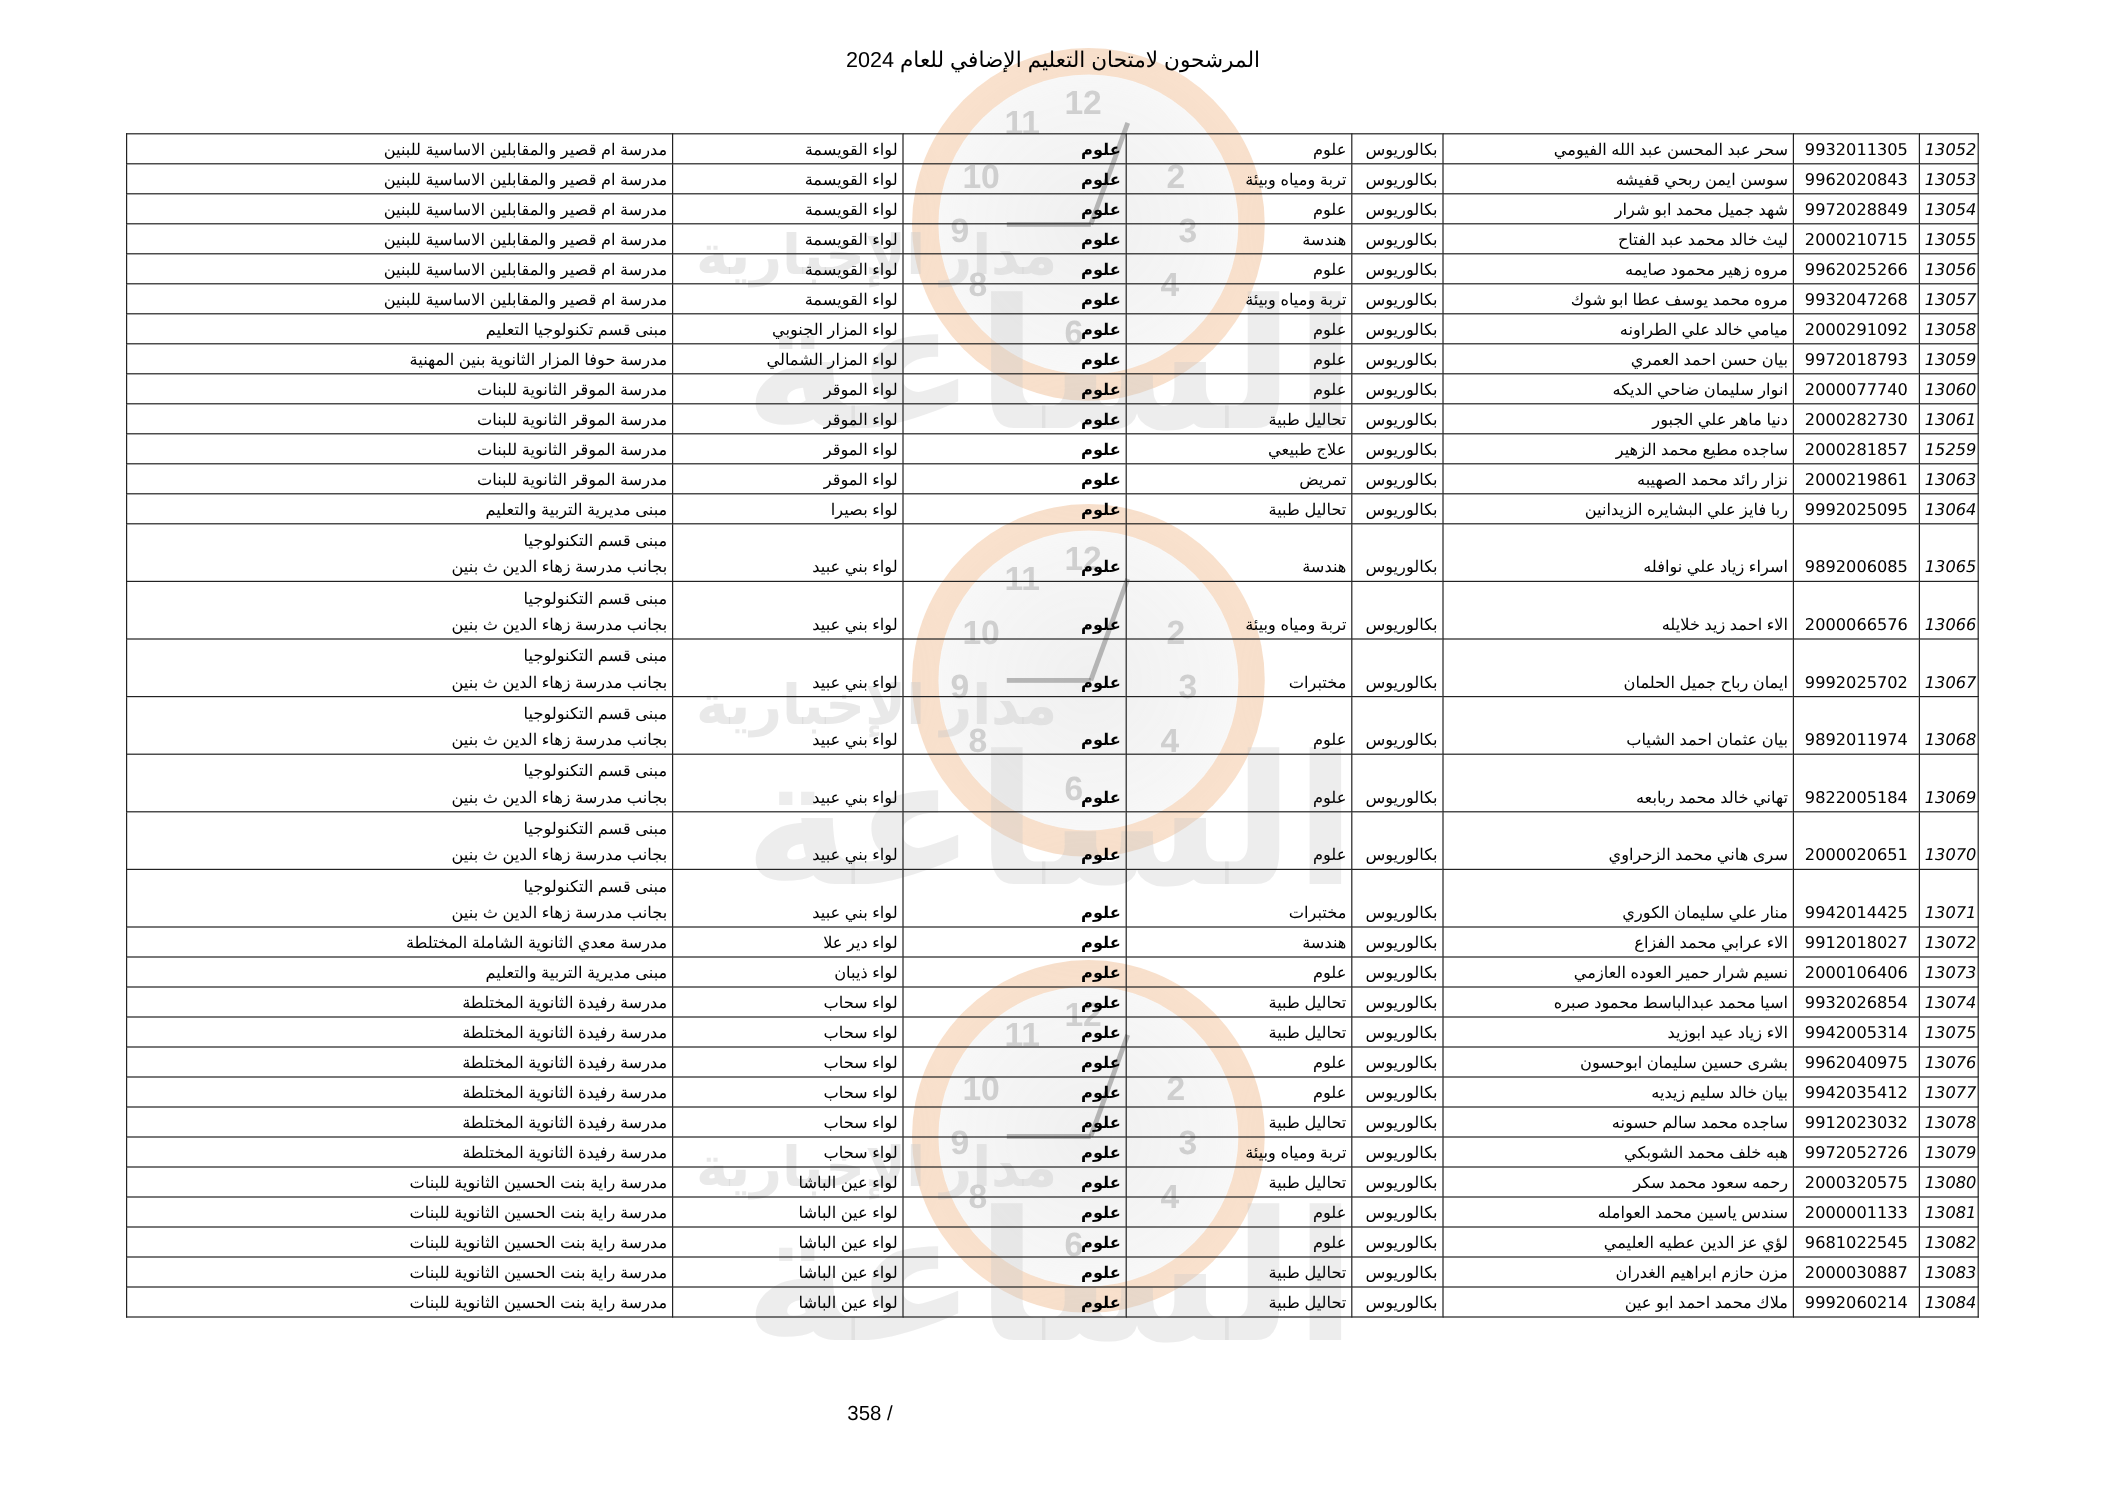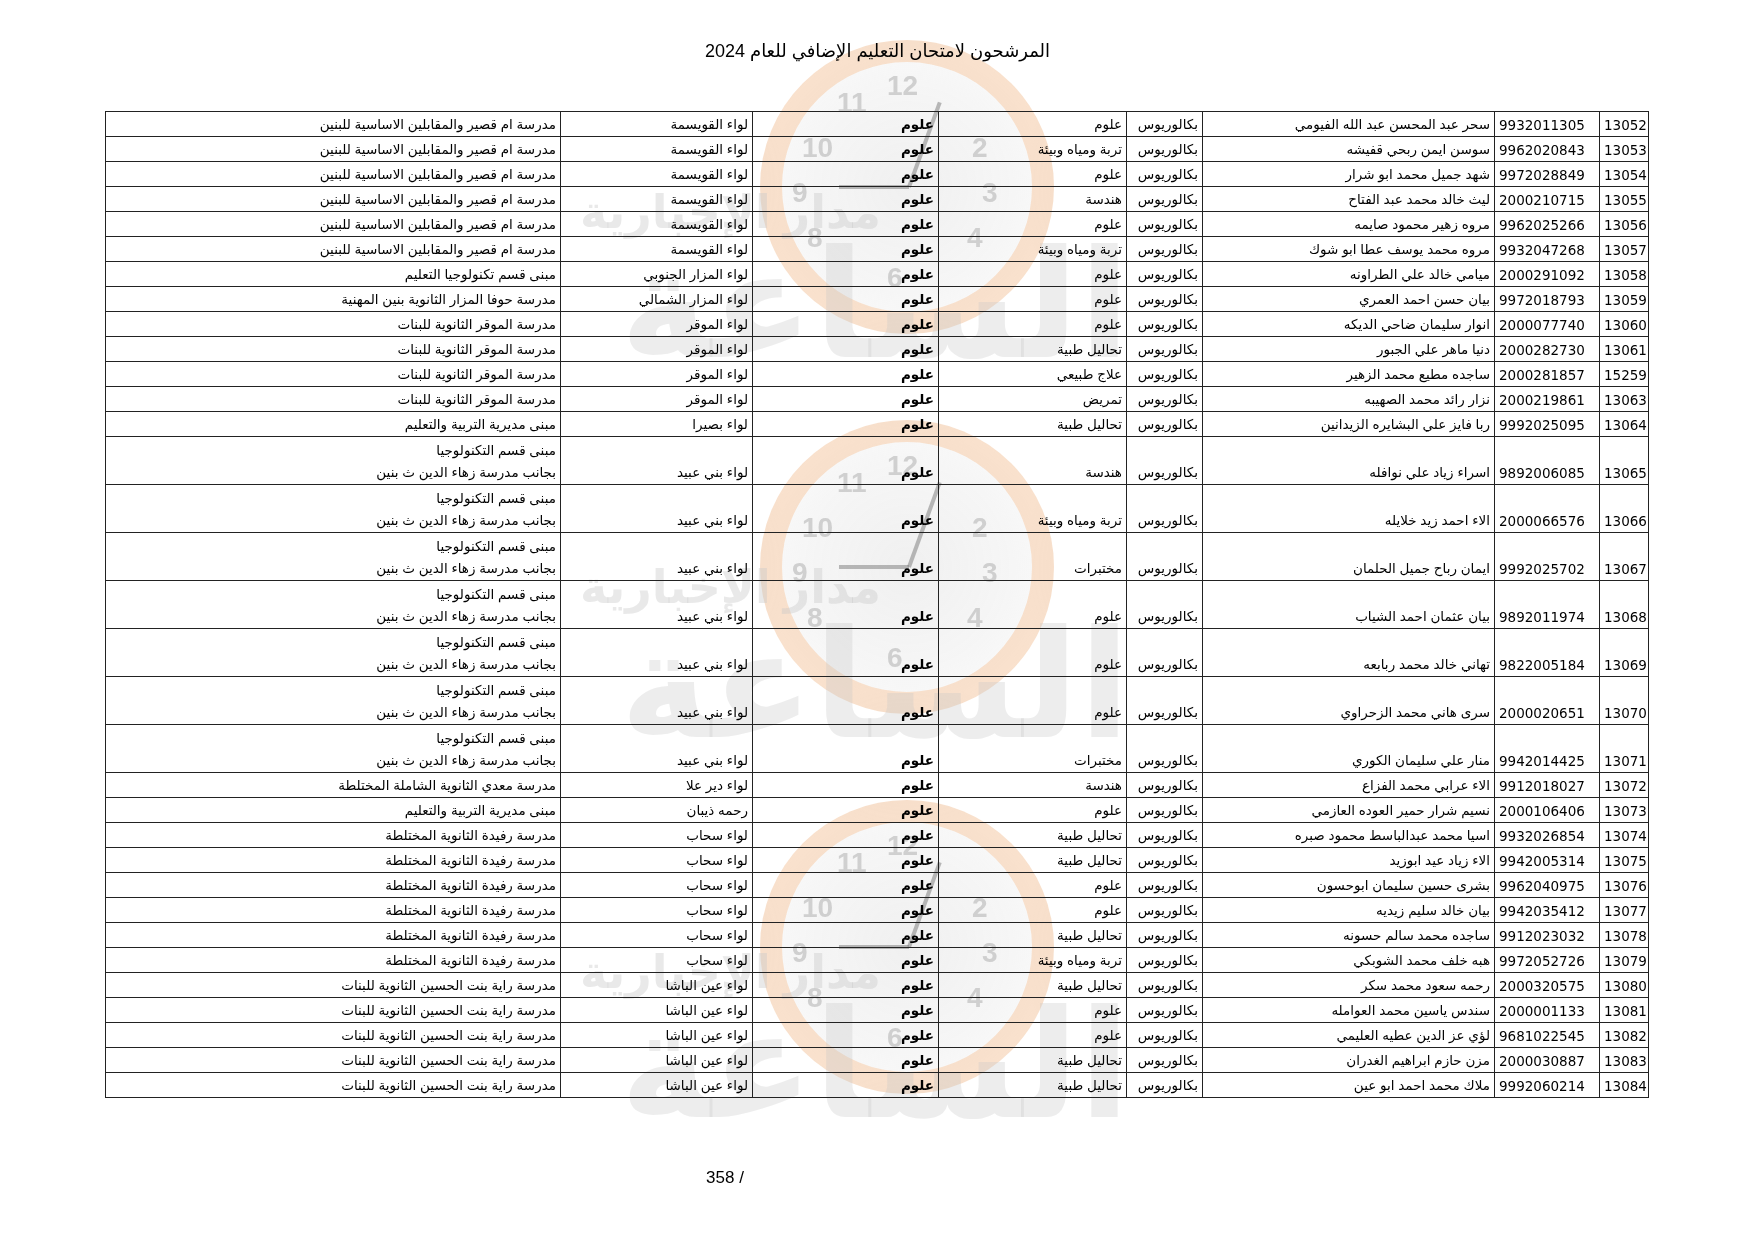--- a/index.html
+++ b/index.html
@@ -33,22 +33,22 @@
     border-collapse: collapse; direction: rtl; z-index: 2; table-layout: fixed;
   }
   table.candidates td {
     border: 1.5px solid #222; font-size: 13.5px; padding: 0 4px;
     vertical-align: bottom; white-space: nowrap; overflow: hidden;
     line-height: 22px;
   }
   table.candidates tr.normal td { height: 24px; }
   table.candidates tr.tall td { height: 47px; }
   td.seq, td.natid { font-family: "DejaVu Sans", sans-serif; font-size: 13px; text-align: left; direction: ltr; }
-  td.seq { text-align: left; }
-  td.natid { text-align: left; }
+  td.seq { text-align: left; font-style: italic; }
+  td.natid { text-align: center; }
   td.name, td.degree, td.spec, td.district, td.school { text-align: right; }
   td.subject { text-align: right; font-weight: bold; padding-right: 10px; }
   td.school .line { display: block; line-height: 22px; }
   .page-num {
     position: absolute; top: 1168px; left: 0; width: 1450px; text-align: center;
     font-size: 17px; z-index: 2;
   }
 </style>
 </head>
 <body>
@@ -378,21 +378,21 @@
           <span class="line">مدرسة معدي الثانوية الشاملة المختلطة</span>
         </td>
       </tr>
       <tr class="normal">
         <td class="seq">13073</td>
         <td class="natid">2000106406</td>
         <td class="name">نسيم شرار حمير العوده العازمي</td>
         <td class="degree">بكالوريوس</td>
         <td class="spec">علوم</td>
         <td class="subject">علوم</td>
-        <td class="district">رحمه ذيبان</td>
+        <td class="district">لواء ذيبان</td>
         <td class="school">
           <span class="line">مبنى مديرية التربية والتعليم</span>
         </td>
       </tr>
       <tr class="normal">
         <td class="seq">13074</td>
         <td class="natid">9932026854</td>
         <td class="name">اسيا محمد عبدالباسط محمود صبره</td>
         <td class="degree">بكالوريوس</td>
         <td class="spec">تحاليل طبية</td>

